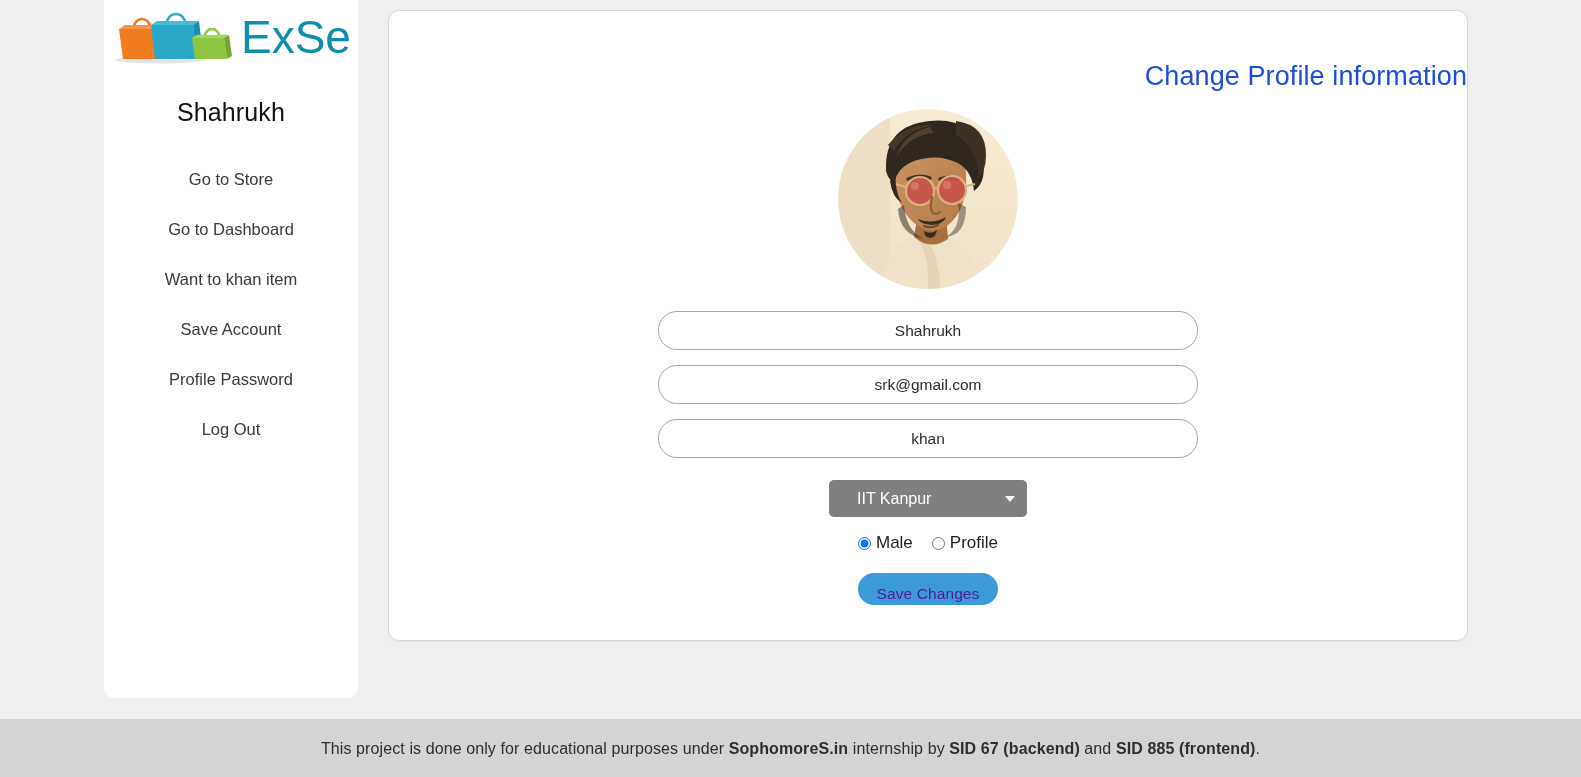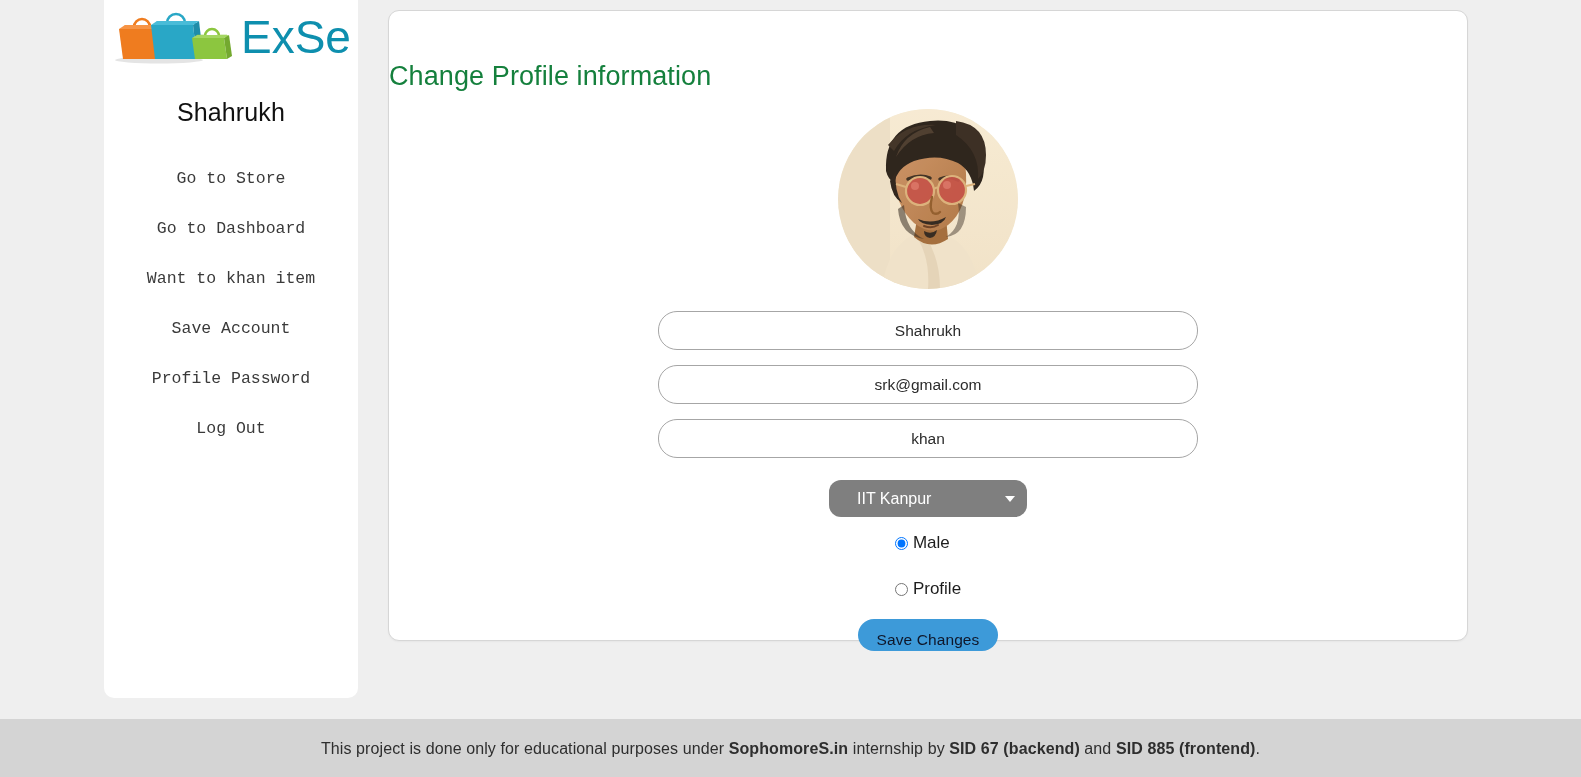--- a/index.html
+++ b/index.html
@@ -48,21 +48,20 @@
     font-weight: 400;
     letter-spacing: 0.1px;
   }
 
   .nav {
     margin-top: 38px;
     width: 100%;
     display: flex;
     flex-direction: column;
     align-items: center;
-    font-family: Liberation Mono, monospace;
   }
   .nav-item {
     display: block;
     font-size: 16.5px;
     color: #3a3a3a;
     text-decoration: none;
     padding: 6px 4px;
     margin-bottom: 21.5px;
     cursor: pointer;
     text-align: center;
@@ -77,24 +76,24 @@
     width: 1080px;
     height: 631px;
     background: #ffffff;
     border: 1px solid #d6d6d6;
     border-radius: 11px;
     box-shadow: 0 1px 2px rgba(0,0,0,0.04);
   }
   .card-title {
     margin: 0;
     padding-top: 50px;
-    text-align: left;
+    text-align: right;
     font-size: 27px;
     font-weight: 400;
-    color: #15803d;
+    color: #1d4ed8;
     letter-spacing: 0.1px;
   }
 
   .avatar {
     margin: 17px auto 0 auto;
     width: 180px;
     height: 180px;
     border-radius: 50%;
     overflow: hidden;
     display: block;
@@ -132,21 +131,21 @@
   }
   .select {
     appearance: none;
     -webkit-appearance: none;
     -moz-appearance: none;
     width: 198px;
     height: 37px;
     background: #7f7f7f;
     color: #ffffff;
     border: none;
-    border-radius: 12px;
+    border-radius: 5px;
     font-size: 16px;
     font-family: "Liberation Sans", sans-serif;
     padding-left: 28px;
     padding-right: 28px;
     cursor: pointer;
     outline: none;
   }
   .select-arrow {
     position: absolute;
     right: 12px;
@@ -155,21 +154,21 @@
     width: 0; height: 0;
     border-left: 5px solid transparent;
     border-right: 5px solid transparent;
     border-top: 6px solid #ffffff;
     pointer-events: none;
   }
 
   .radios {
     margin-top: 16px;
     display: flex;
-    flex-direction: column;
+    flex-direction: row;
     align-items: flex-start;
     gap: 19px;
   }
   .radio-row {
     display: flex;
     align-items: center;
     margin-bottom: 7px;
     font-size: 17px;
     color: #1d1d1d;
     cursor: pointer;
@@ -177,21 +176,21 @@
   .radio-row input[type=radio] {
     margin: 0 5px 0 0;
     width: 13px;
     height: 13px;
     cursor: pointer;
   }
 
   .save-btn {
     margin-top: 13px;
     background: #3d9ad9;
-    color: #0f172a;
+    color: #4c1d95;
     border: none;
     border-radius: 19px;
     padding: 12px 19px;
     height: 32px;
     font-size: 15.5px;
     font-family: "Liberation Sans", sans-serif;
     cursor: pointer;
     letter-spacing: 0.1px;
   }
 

